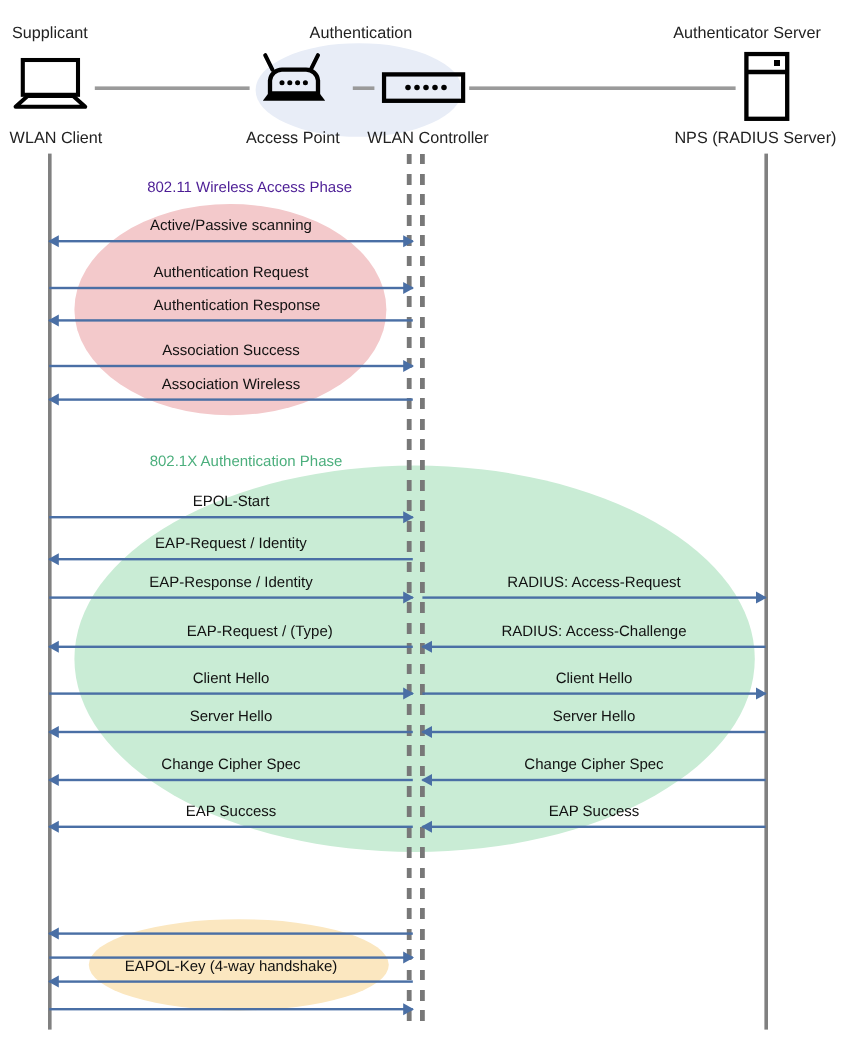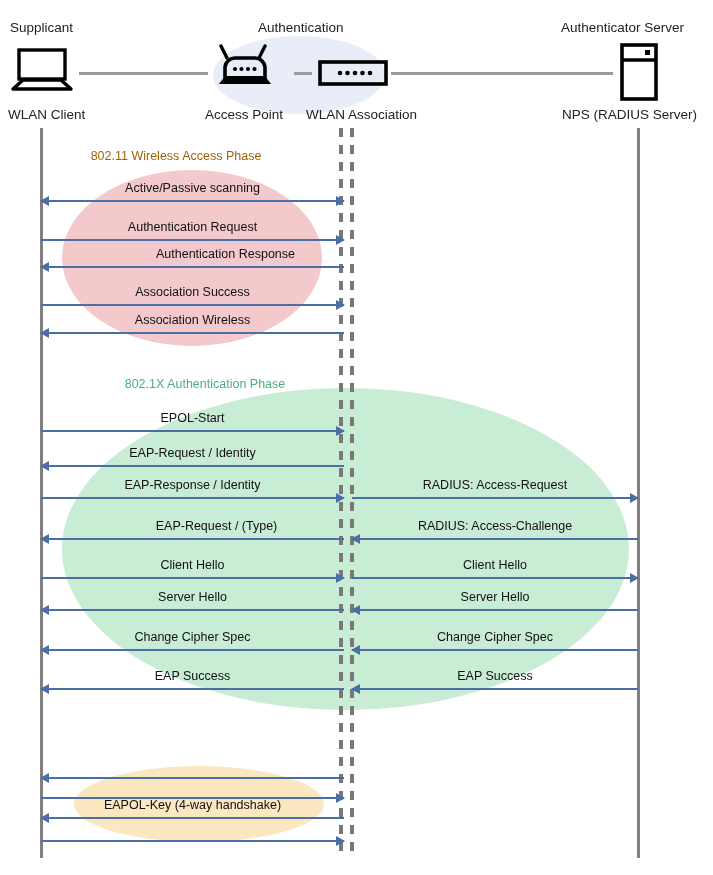--- a/index.html
+++ b/index.html
@@ -104,50 +104,50 @@
   <div class="device" style="left:619px;top:43px;width:40px;height:58px;">
     <svg width="40" height="58" viewBox="0 0 40 58">
       <rect x="3" y="2" width="34" height="54" fill="none" stroke="#000" stroke-width="3.6"></rect>
       <line x1="3" y1="17" x2="37" y2="17" stroke="#000" stroke-width="3.6"></line>
       <rect x="26" y="7" width="5" height="5" fill="#000"></rect>
     </svg>
   </div>
 
   <div class="actor-bottom" style="left:8px;top:107px;">WLAN Client</div>
   <div class="actor-bottom" style="left:205px;top:107px;">Access Point</div>
-  <div class="actor-bottom" style="left:306px;top:107px;">WLAN Association</div>
+  <div class="actor-bottom" style="left:306px;top:107px;">WLAN Controller</div>
   <div class="actor-bottom" style="left:562px;top:107px;">NPS (RADIUS Server)</div>
 
   <div class="phase-ellipse" style="left:62px;top:170px;width:260px;height:176px;background:#f3c9cb;"></div>
 
   <div class="phase-ellipse" style="left:62px;top:388px;width:567px;height:322px;background:#c9ecd5;"></div>
 
   <div class="phase-ellipse" style="left:74px;top:766px;width:250px;height:76px;background:#fbe7c0;"></div>
 
   <div class="lifeline" style="left:40px;top:128px;height:730px;"></div>
   <div class="lifeline-dash" style="left:339px;top:128px;height:730px;"></div>
   <div class="lifeline-dash" style="left:350px;top:128px;height:730px;"></div>
   <div class="lifeline" style="left:637px;top:128px;height:730px;"></div>
 
-  <div class="phase-caption" style="left:56px;top:147px;width:240px;color:#a16207;">802.11 Wireless Access Phase</div>
+  <div class="phase-caption" style="left:88px;top:147px;width:240px;color:#4c1d95;">802.11 Wireless Access Phase</div>
 
   <div class="phase-caption" style="left:85px;top:375px;width:240px;color:#4caf7d;">802.1X Authentication Phase</div>
 
 
   <div id="msg-layer">
       <div class="msg" style="left: 41px; top: 200px; width: 303px;"></div>
       <div class="head head-r" style="left: 336px; top: 196px;"></div>
       <div class="head head-l" style="left: 40px; top: 196px;"></div>
       <div class="msg-label" style="left: 41px; width: 303px; top: 181px;">Active/Passive scanning</div>
       <div class="msg" style="left: 41px; top: 239px; width: 303px;"></div>
       <div class="head head-r" style="left: 336px; top: 235px;"></div>
       <div class="msg-label" style="left: 41px; width: 303px; top: 220px;">Authentication Request</div>
       <div class="msg" style="left: 41px; top: 266px; width: 303px;"></div>
       <div class="head head-l" style="left: 40px; top: 262px;"></div>
-      <div class="msg-label" style="left: 54px; width: 303px; top: 247px; padding-left: 20px;">Authentication Response</div>
+      <div class="msg-label" style="left: 26px; width: 303px; top: 247px; padding-left: 20px;">Authentication Response</div>
       <div class="msg" style="left: 41px; top: 304px; width: 303px;"></div>
       <div class="head head-r" style="left: 336px; top: 300px;"></div>
       <div class="msg-label" style="left: 41px; width: 303px; top: 285px;">Association Success</div>
       <div class="msg" style="left: 41px; top: 332px; width: 303px;"></div>
       <div class="head head-l" style="left: 40px; top: 328px;"></div>
       <div class="msg-label" style="left: 41px; width: 303px; top: 313px;">Association Wireless</div>
       <div class="msg" style="left: 41px; top: 430px; width: 303px;"></div>
       <div class="head head-r" style="left: 336px; top: 426px;"></div>
       <div class="msg-label" style="left: 41px; width: 303px; top: 411px;">EPOL-Start</div>
       <div class="msg" style="left: 41px; top: 465px; width: 303px;"></div>

